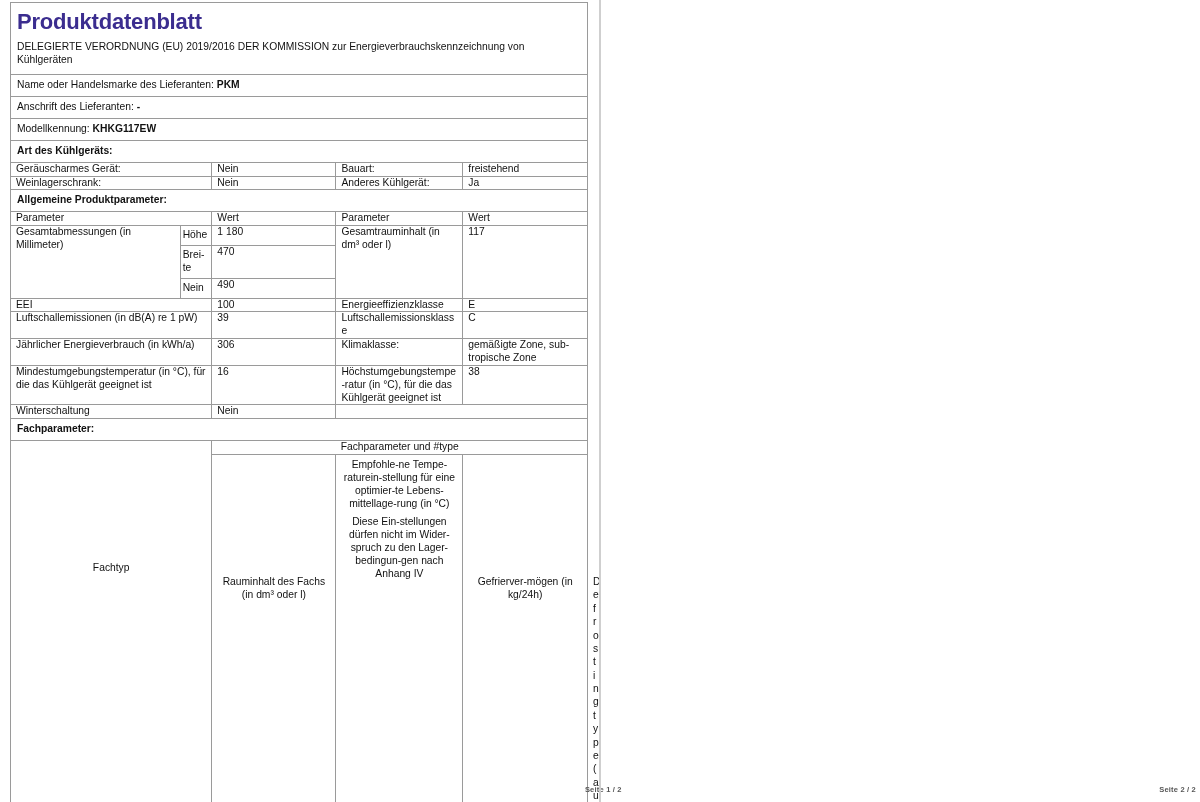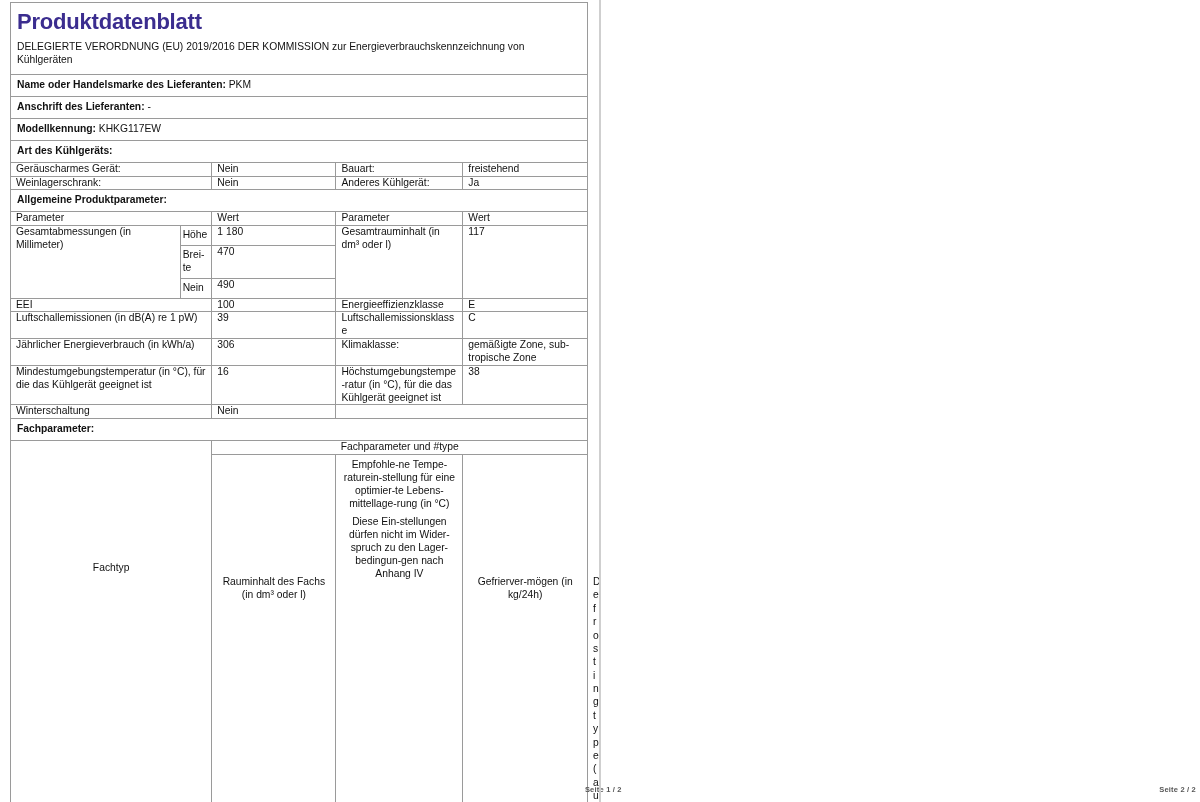--- a/index.html
+++ b/index.html
@@ -54,22 +54,22 @@
     font-weight: bold;
     font-size: 22px;
     letter-spacing: -0.2px;
     margin: 1px 0 4px 0;
   }
   .subtitle {
     font-size: 10.3px;
     line-height: 1.35;
     padding-bottom: 1px;
   }
-  .kv-bold { font-weight: bold; }
-  .kv-val  { font-weight: normal; }
+  .kv-bold { font-weight: normal; }
+  .kv-val  { font-weight: bold; }
 
   .footer-page {
     position: absolute;
     right: 4px;
     bottom: 8px;
     font-size: 7.5px;
     font-weight: bold;
     color: #555;
     letter-spacing: 0.2px;
   }

